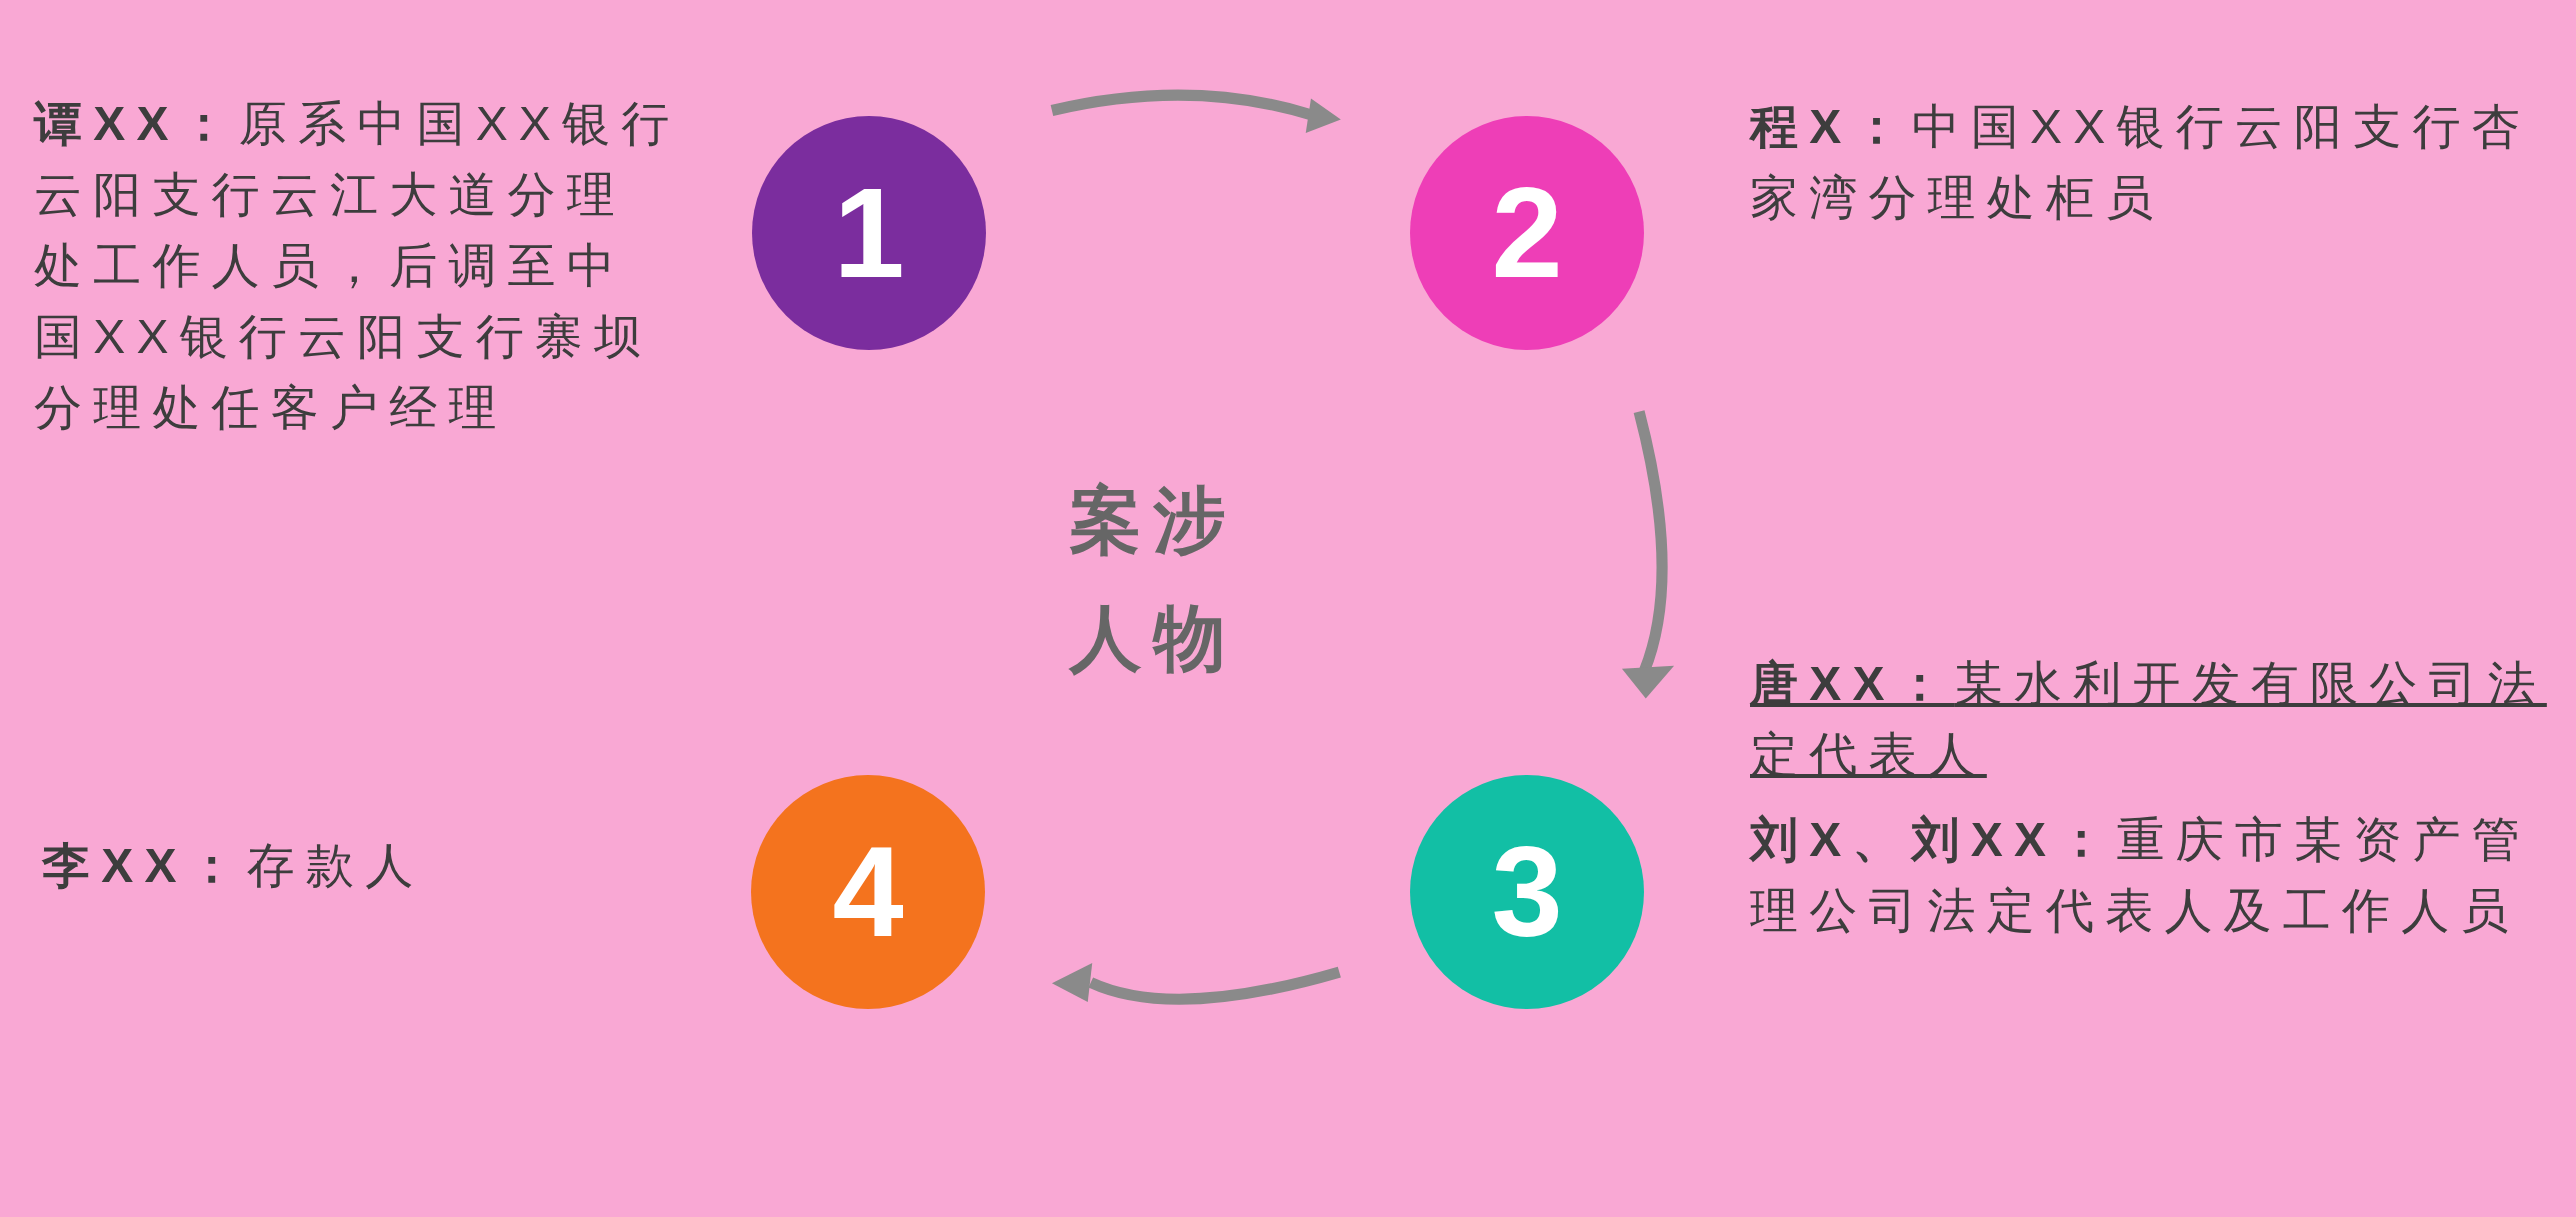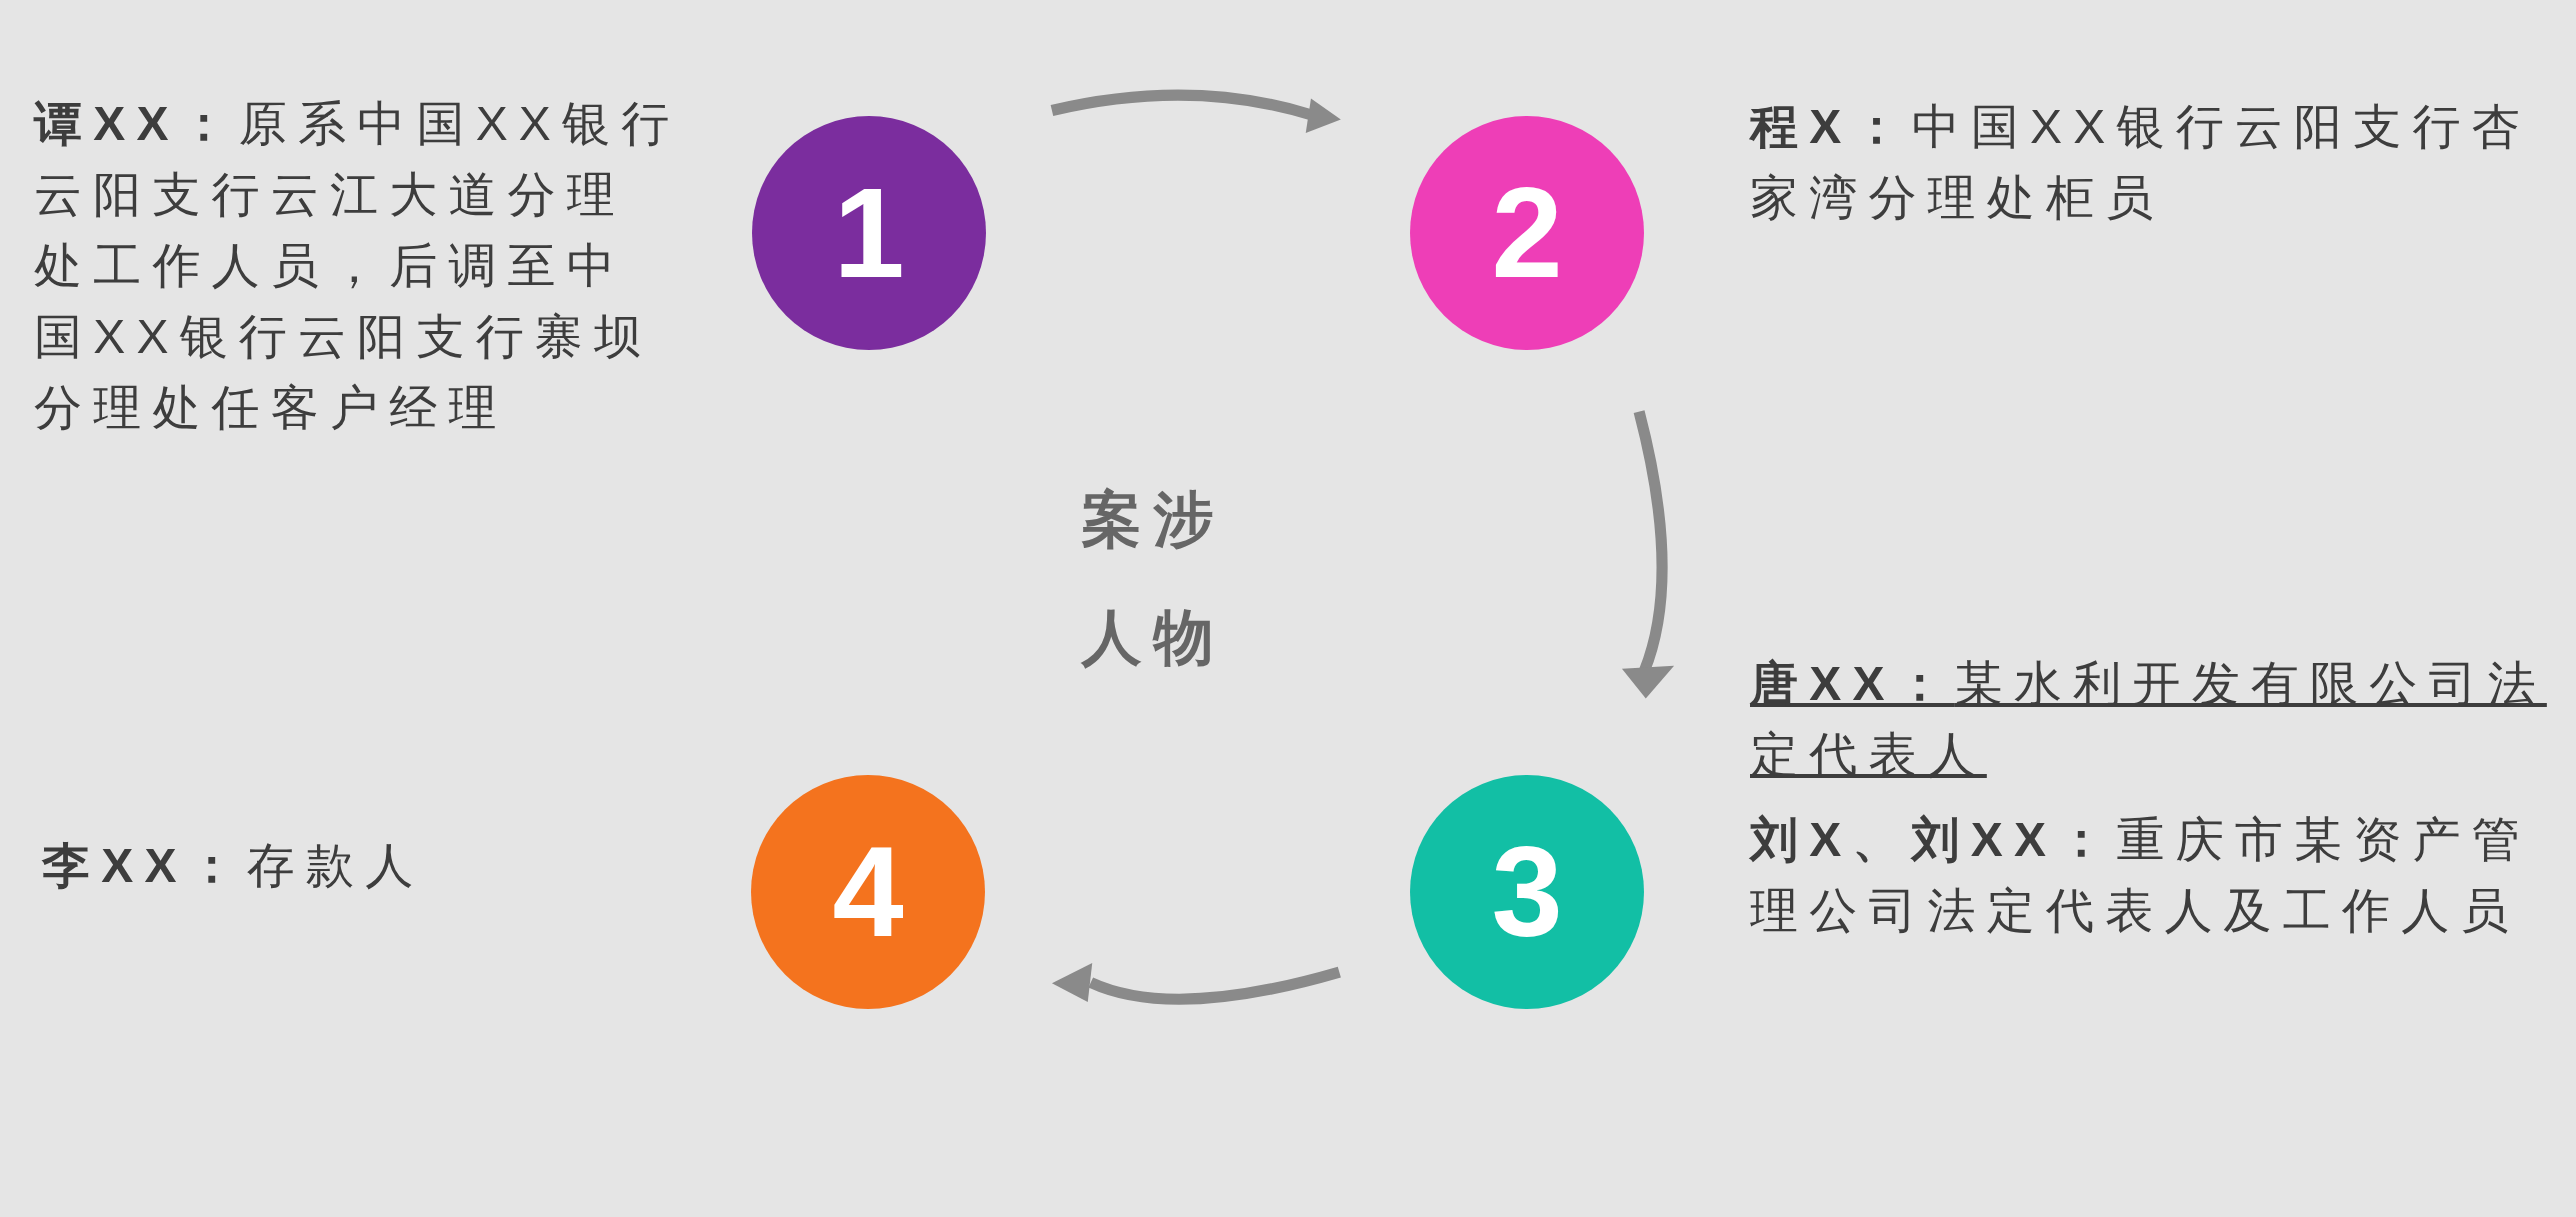--- a/index.html
+++ b/index.html
@@ -1,19 +1,19 @@
 <!DOCTYPE html>
 <html style="font-size:12px"><head>
 <meta charset="utf-8">
 <style>
   html,body{margin:0;padding:0;background:#ffffff;}
   .canvas{
     position:relative;
     width:2576px;height:1218px;
-    background:#e5e5e5;
+    background:#f9a8d4;
     font-family:"Liberation Sans", sans-serif;
     overflow:hidden;
   }
   .txt{
     position:absolute;
     font-size:48px;
     line-height:71px;
     letter-spacing:11.2px;
     color:#3D3D3D;
     margin:0;
@@ -32,21 +32,21 @@
     line-height:1;
   }
   .n1{left:752px;top:116px;}
   .n2{left:1410px;top:116px;}
   .n3{left:1410px;top:775px;}
   .n4{left:751px;top:775px;}
   .title{
     position:absolute;
     left:1019px;top:461px;width:269px;
     text-align:center;
-    font-size:60px;
+    font-size:72px;
     font-weight:700;
     letter-spacing:12px;
     line-height:118px;
   }
   .arrow{position:absolute;}
   .arrow-top{left:1037px;top:67px;}
   .arrow-right{left:1604px;top:399px;}
   .arrow-bottom{left:1037px;top:933px;}
   .block-tan{left:34px;top:88px;width:649px;}
   .block-cheng{left:1750px;top:91px;width:813px;}

